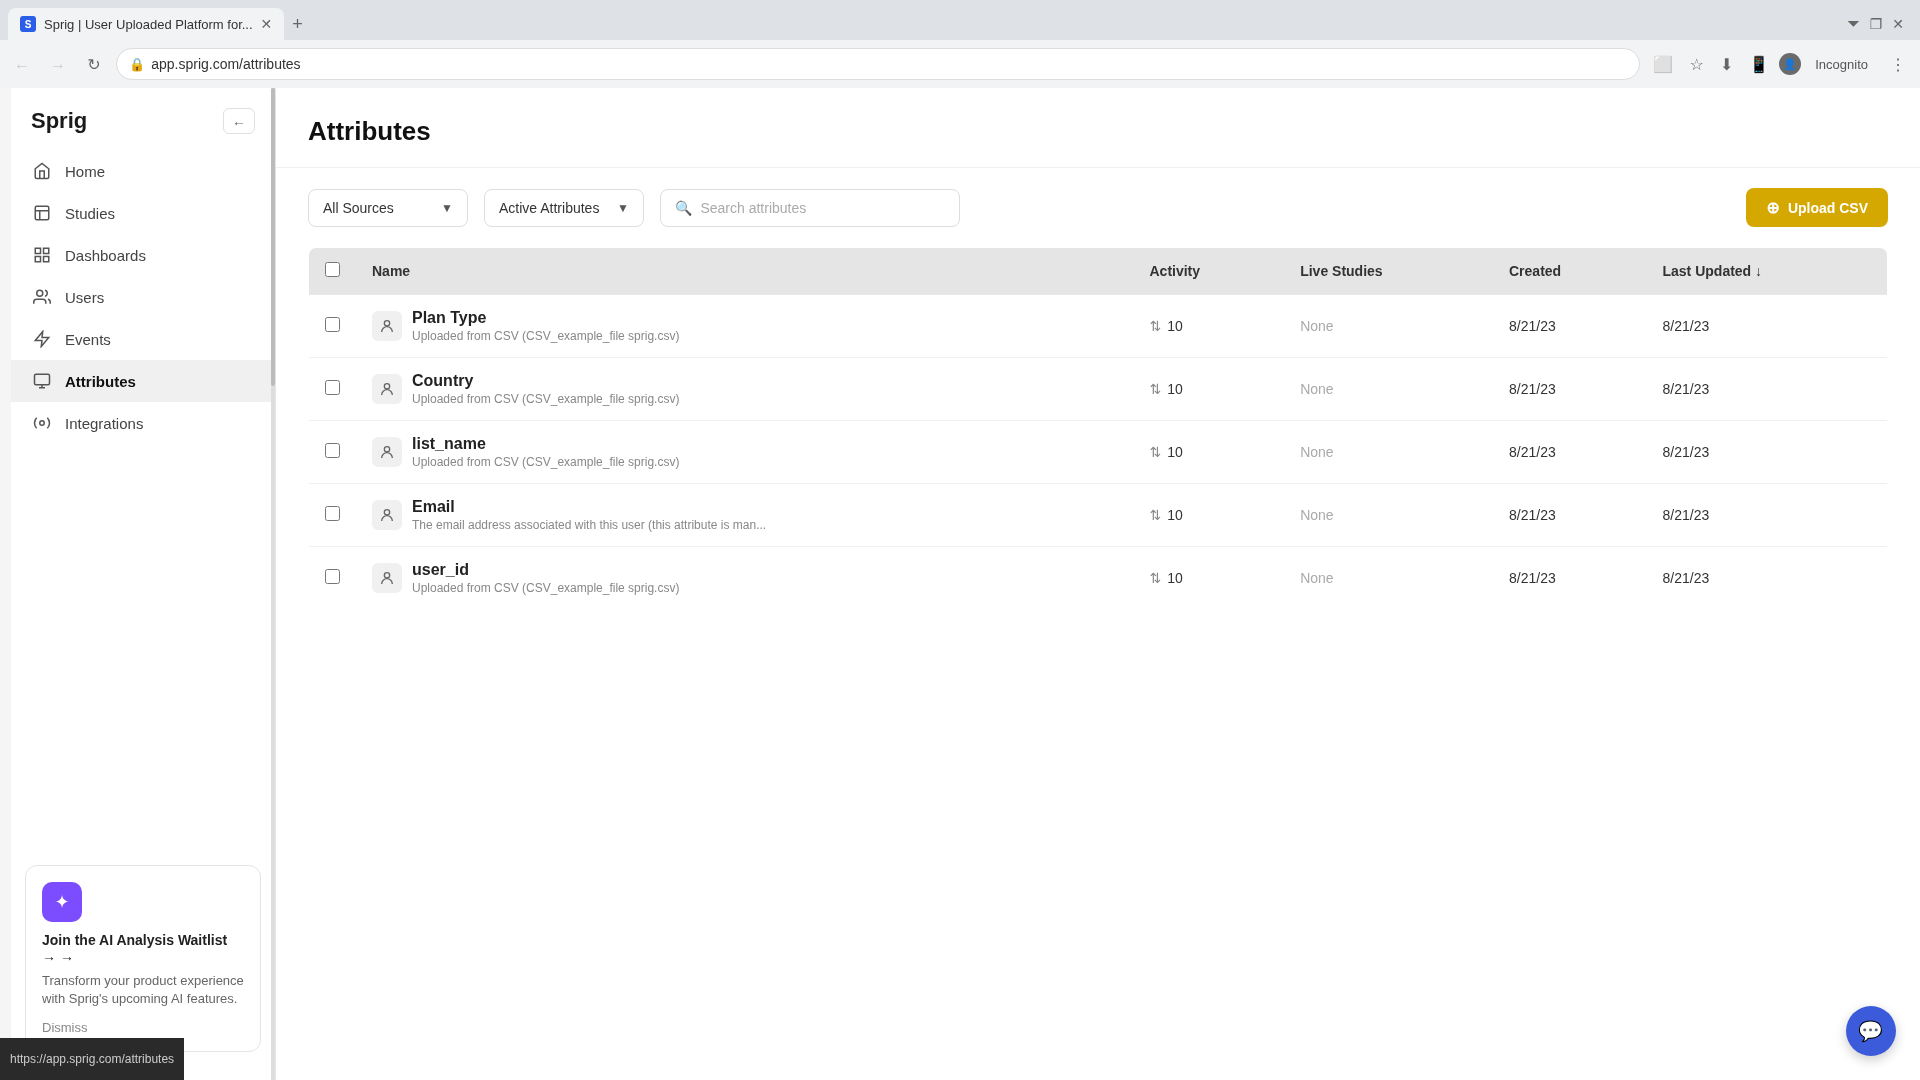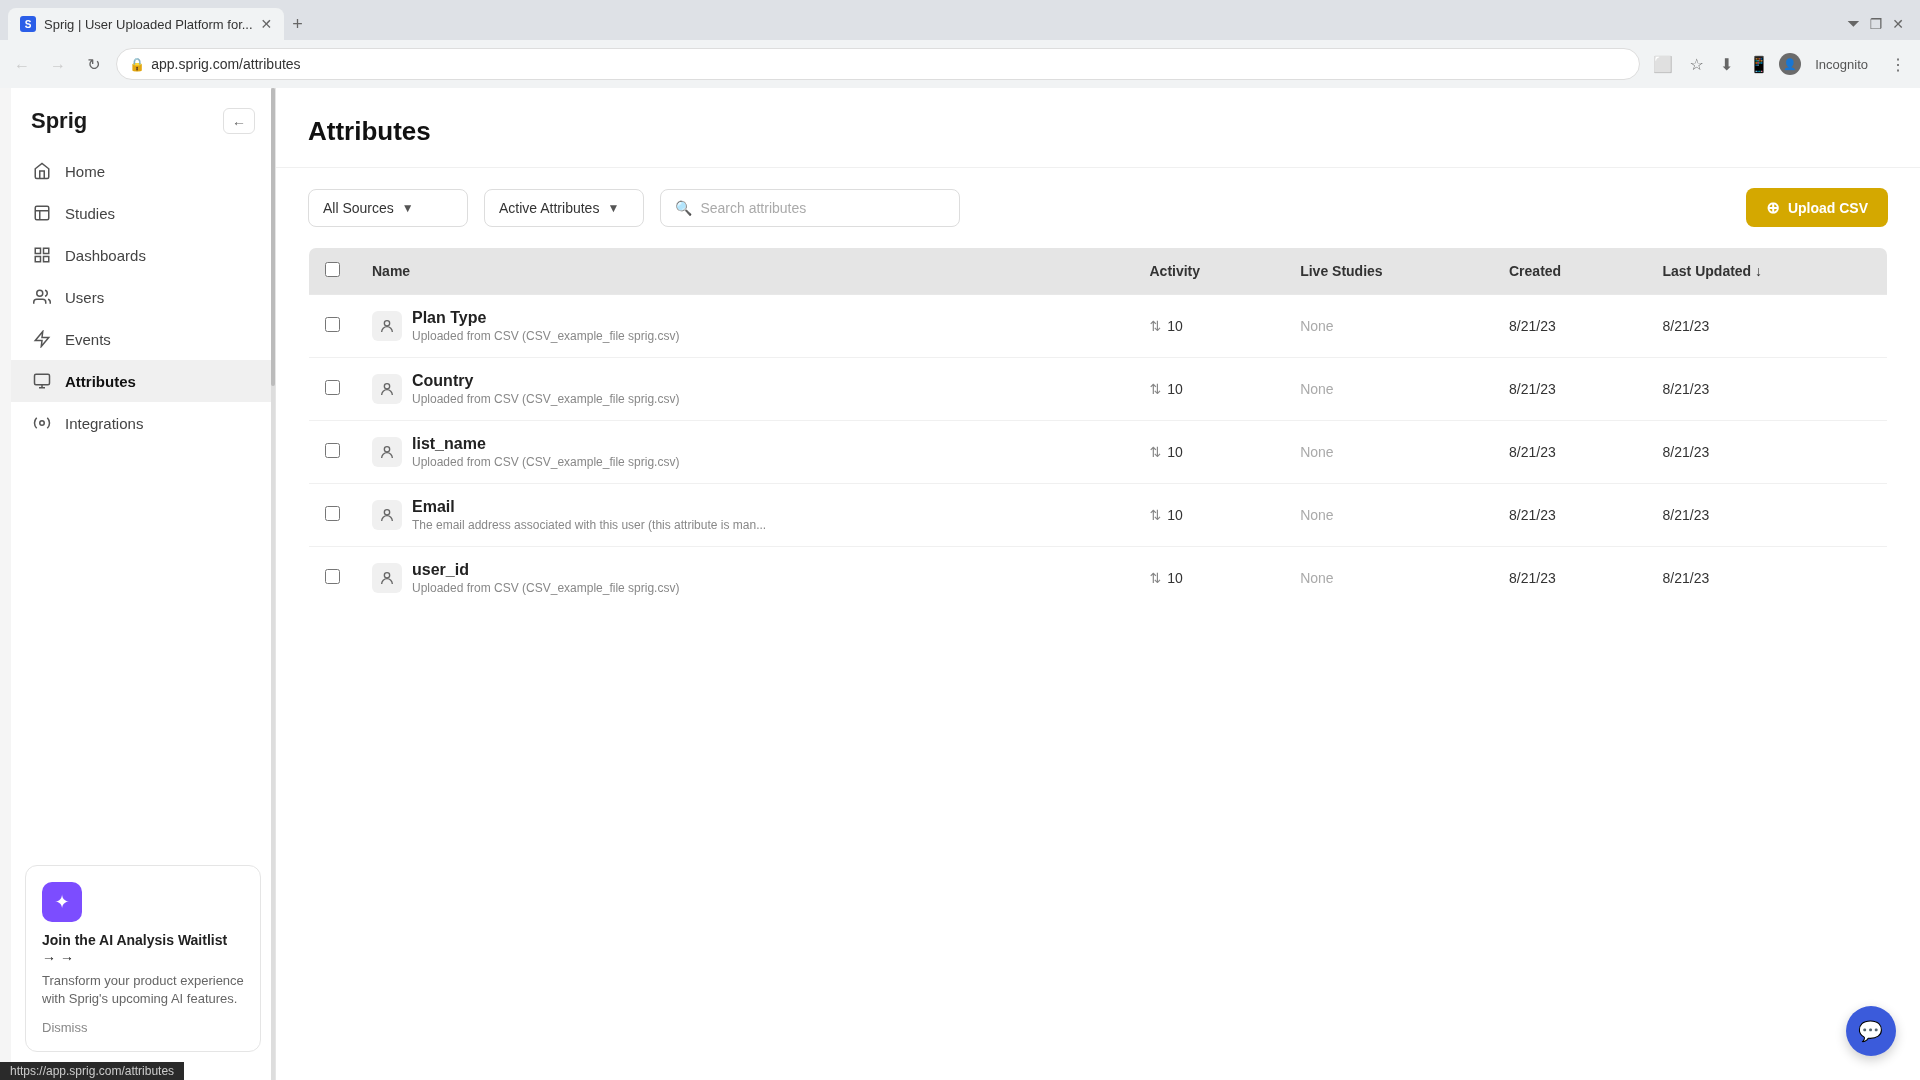--- a/index.html
+++ b/index.html
@@ -45,21 +45,21 @@
     .ai-card-desc { font-size: 13px; color: #666; line-height: 1.4; margin-bottom: 12px; }
     .ai-card-dismiss { font-size: 13px; color: #888; cursor: pointer; }
 
     
     .main-content { flex: 1; background: white; overflow-y: auto; display: flex; flex-direction: column; }
     .page-header { padding: 28px 32px 20px; border-bottom: 1px solid #f0f0f0; }
     .page-title { font-size: 26px; font-weight: 700; color: #111; }
 
     
     .filters-bar { display: flex; align-items: center; padding: 20px 32px; gap: 16px; }
-    .dropdown-btn { display: flex; align-items: center; gap: 8px; background: white; border: 1.5px solid #ddd; border-radius: 8px; padding: 10px 14px; font-size: 14px; color: #333; cursor: pointer; font-weight: 500; min-width: 160px; justify-content: flex-start; }
+    .dropdown-btn { display: flex; align-items: center; gap: 8px; background: white; border: 1.5px solid #ddd; border-radius: 8px; padding: 10px 14px; font-size: 14px; color: #333; cursor: pointer; font-weight: 500; min-width: 160px; justify-content: space-between; }
     .dropdown-chevron { color: #555; font-size: 12px; }
     .search-box { display: flex; align-items: center; gap: 8px; background: white; border: 1.5px solid #ddd; border-radius: 8px; padding: 10px 14px; flex: 1; max-width: 300px; }
     .search-box input { border: none; outline: none; font-size: 14px; color: #333; width: 100%; background: transparent; }
     .search-box input::placeholder { color: #aaa; }
     .search-icon { color: #999; font-size: 14px; }
     .upload-btn { display: flex; align-items: center; gap: 8px; background: #d4a800; color: white; border: none; border-radius: 8px; padding: 10px 20px; font-size: 14px; font-weight: 600; cursor: pointer; margin-left: auto; }
 
     
     .table-wrapper { padding: 0 32px; flex: 1; }
     .attr-table { width: 100%; border-collapse: collapse; border: 1px solid #e8e8e8; border-radius: 8px; overflow: hidden; }
@@ -81,21 +81,21 @@
     .live-studies { color: #aaa; font-size: 14px; }
     .date-col { font-size: 14px; color: #666; }
 
     .checkbox-col { width: 40px; }
     input[type="checkbox"] { width: 15px; height: 15px; cursor: pointer; accent-color: #7c4dff; }
 
     
     .chat-btn { position: fixed; bottom: 24px; right: 24px; width: 50px; height: 50px; background: #3b5bdb; border-radius: 50%; display: flex; align-items: center; justify-content: center; cursor: pointer; box-shadow: 0 4px 12px rgba(0,0,0,0.2); color: white; font-size: 20px; }
 
     
-    .status-bar { position: fixed; bottom: 0; left: 0; background: #2a2a2a; color: #ccc; font-size: 12px; padding: 2px 10px; z-index: 999; }
+    .status-bar { position: fixed; bottom: 0; left: 0; background: #2a2a2a; color: #ccc; font-size: 12px; padding: 14px 10px; z-index: 999; }
 
     .sidebar-bottom { flex: 1; display: flex; flex-direction: column; justify-content: flex-end; padding-bottom: 16px; }
   </style>
 </head>
 <body>
 
 <div class="browser-chrome">
   <div class="browser-tabs">
     <div class="browser-tab">
       <div class="tab-favicon">S</div>

